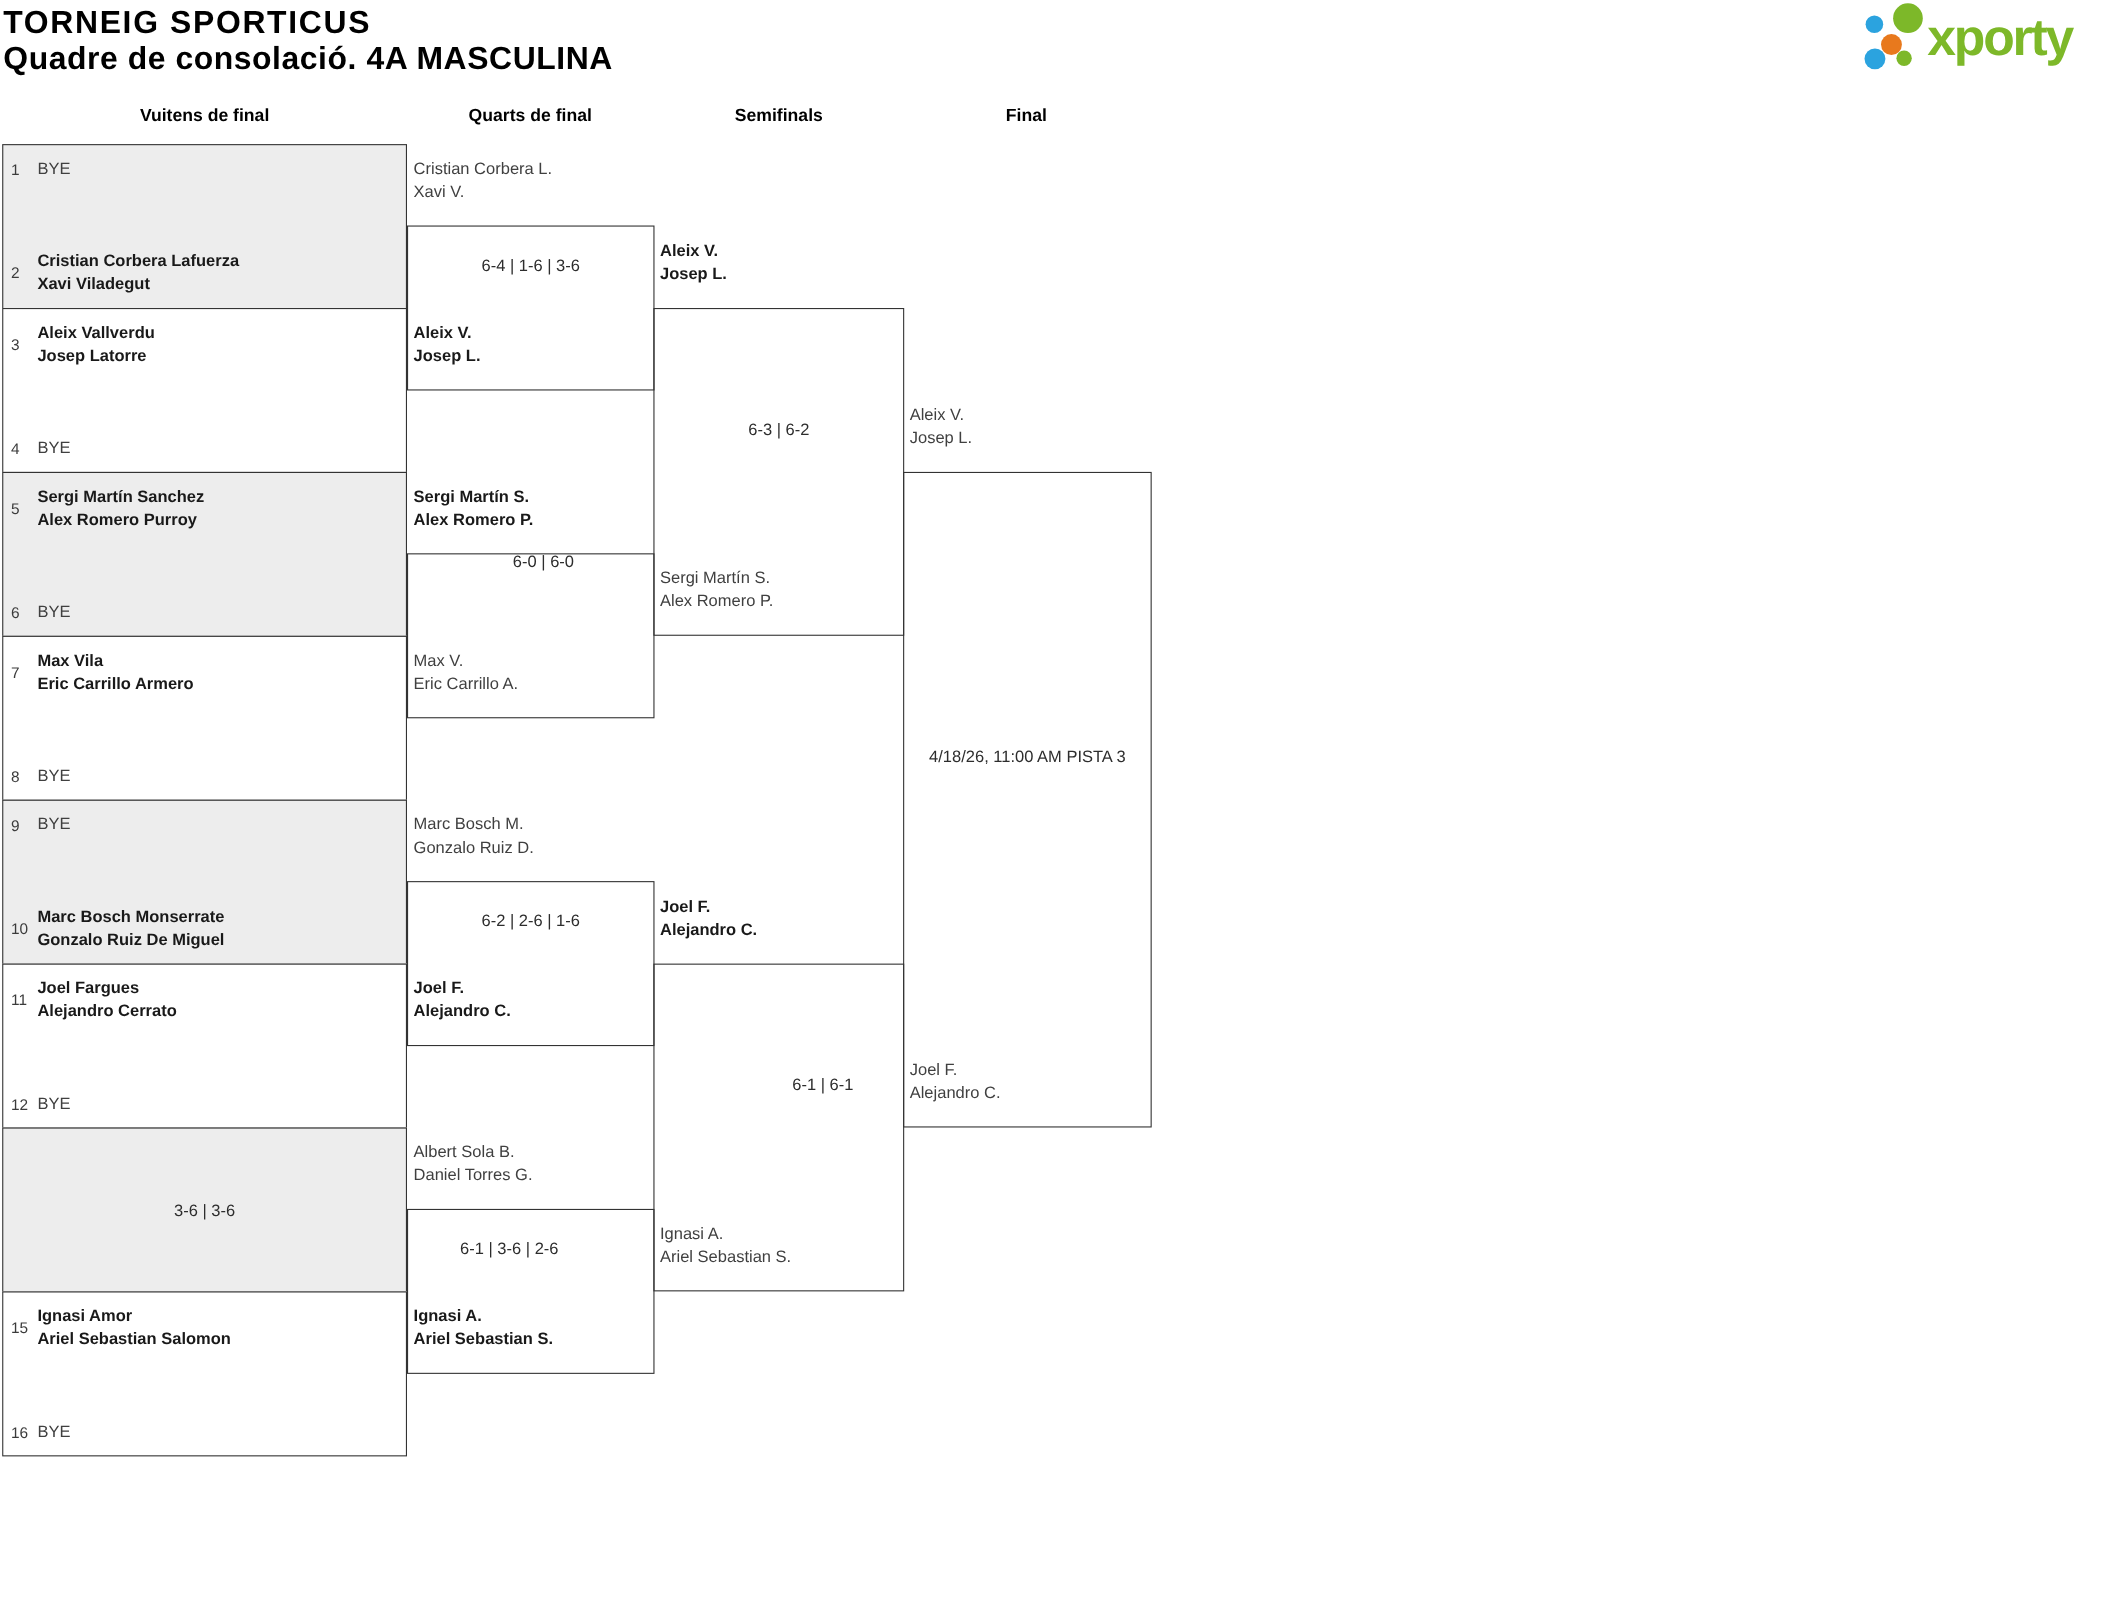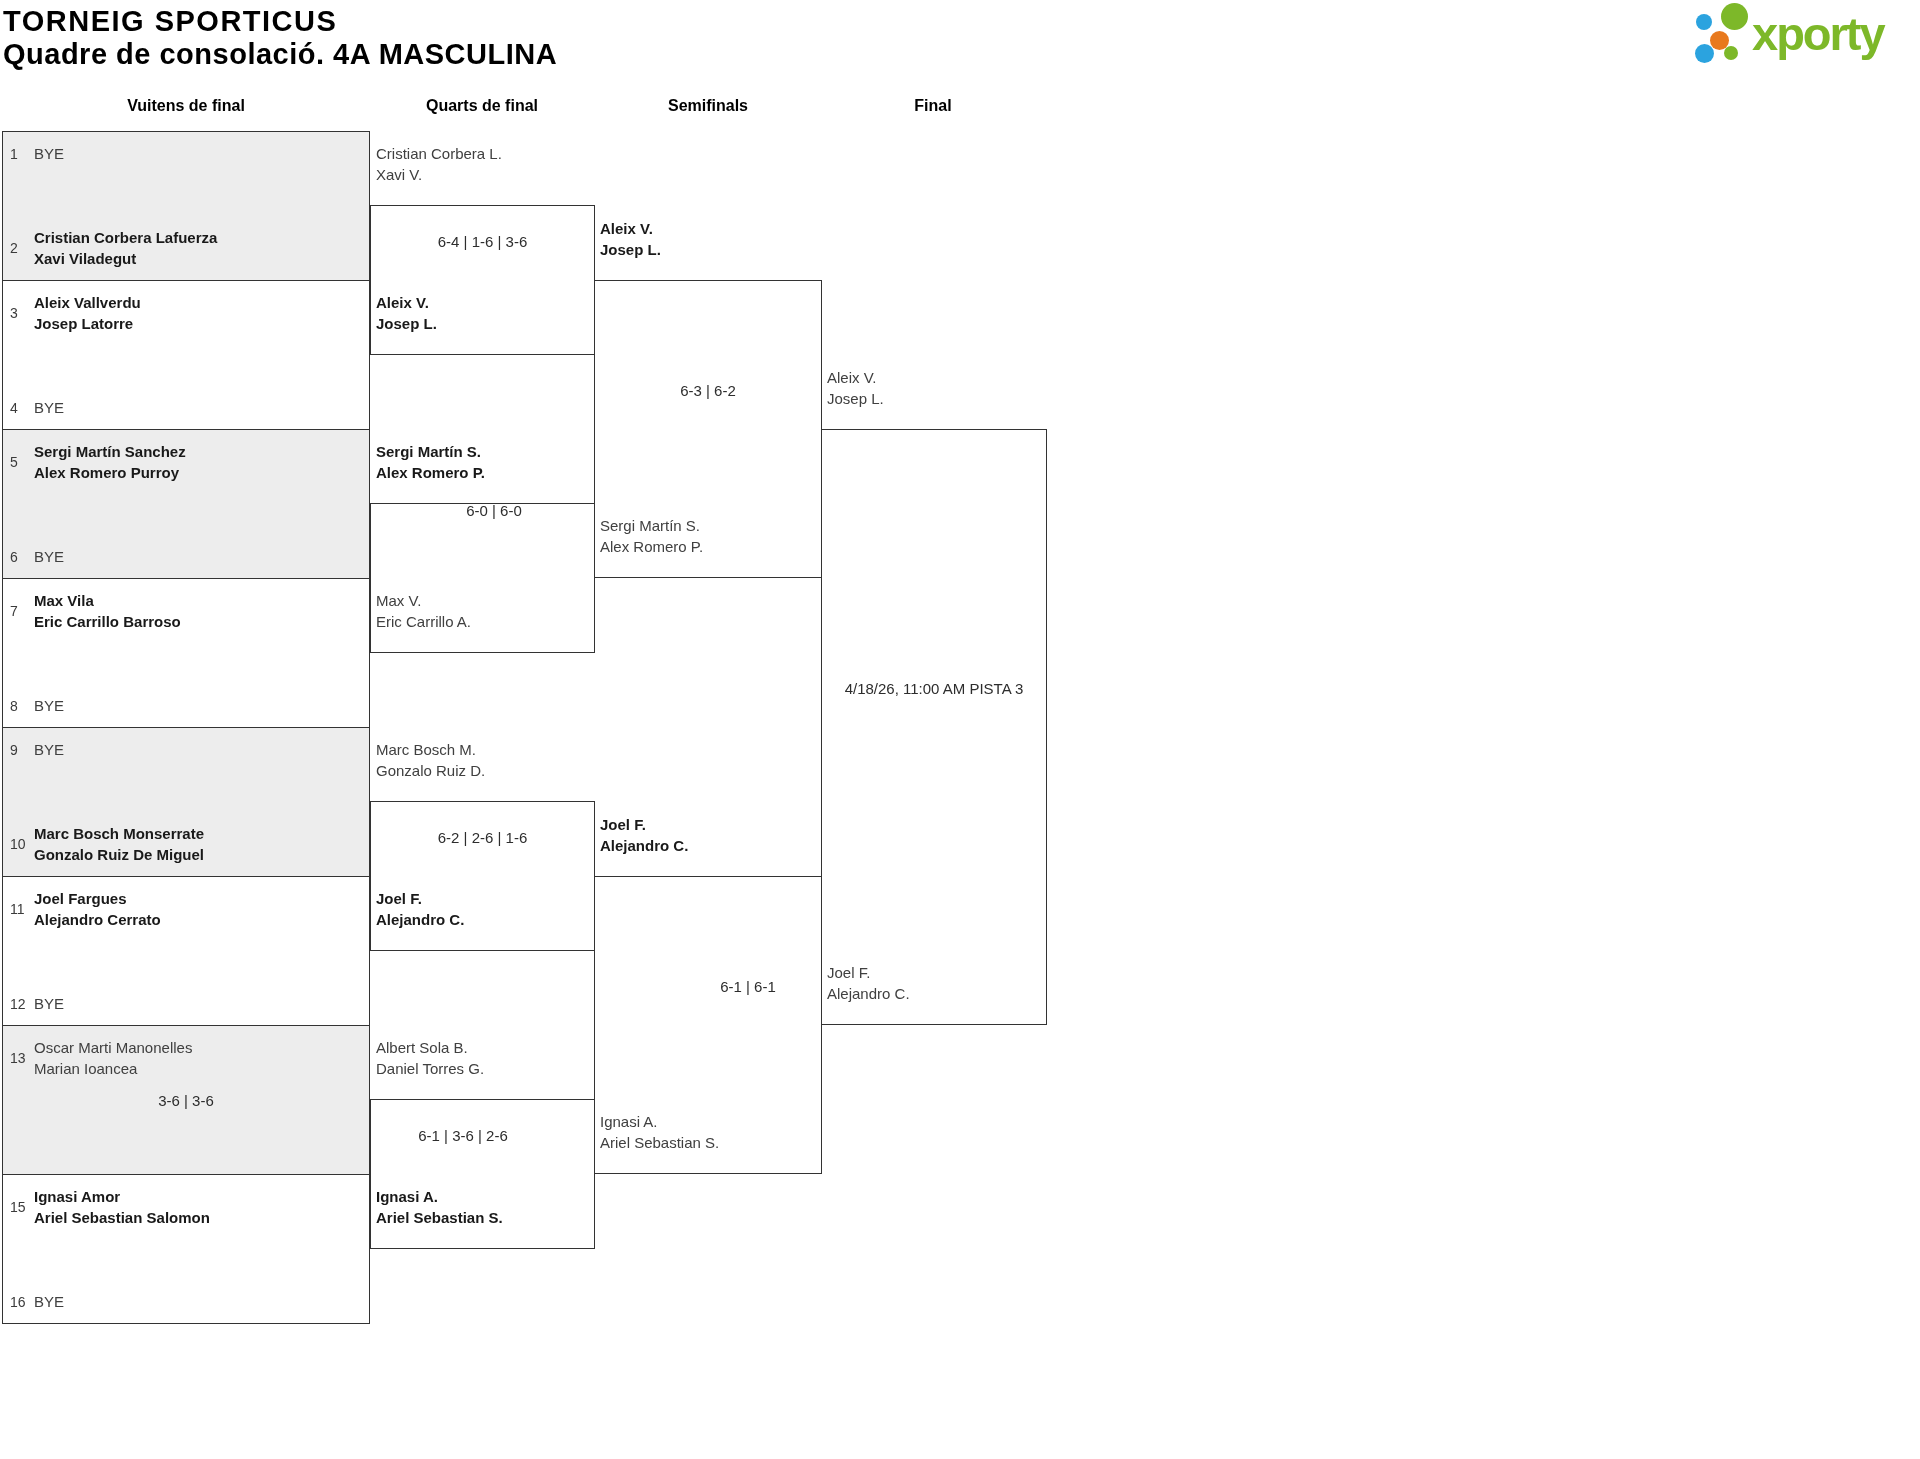--- a/index.html
+++ b/index.html
@@ -110,21 +110,21 @@
           <div class="nm"></div>
         </div>
     </div>
   </div>
 
   <div class="r16m white" style="top:578px;">
     <div class="slot">
       <span class="seed">7</span>
       <div class="names bld">
           <div class="nm">Max Vila</div>
-          <div class="nm">Eric Carrillo Barroso</div>
+          <div class="nm">Eric Carrillo Armero</div>
         </div>
     </div>
     <div class="slot">
       <span class="seed">8</span>
       <div class="names reg">
           <div class="nm">BYE</div>
           <div class="nm"></div>
         </div>
     </div>
   </div>
@@ -157,27 +157,20 @@
     <div class="slot">
       <span class="seed">12</span>
       <div class="names reg">
           <div class="nm">BYE</div>
           <div class="nm"></div>
         </div>
     </div>
   </div>
 
   <div class="r16m grey" style="top:1025px;">
-    <div class="slot">
-      <span class="seed">13</span>
-      <div class="names reg">
-          <div class="nm">Oscar Marti Manonelles</div>
-          <div class="nm">Marian Ioancea</div>
-        </div>
-    </div>
   </div>
   <div class="score" style="left:2px;top:1092px;width:368px;">3-6 | 3-6</div>
 
   <div class="r16m white" style="top:1174px;">
     <div class="slot">
       <span class="seed">15</span>
       <div class="names bld">
           <div class="nm">Ignasi Amor</div>
           <div class="nm">Ariel Sebastian Salomon</div>
         </div>

